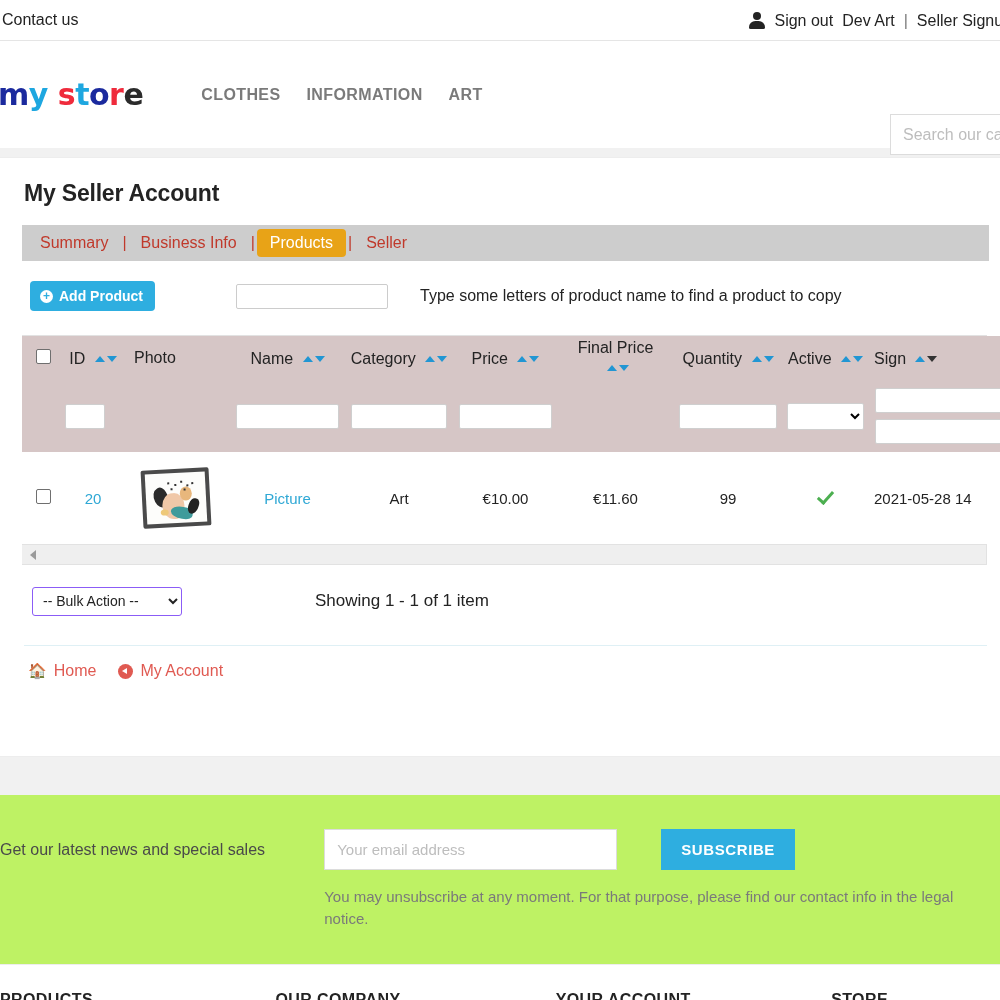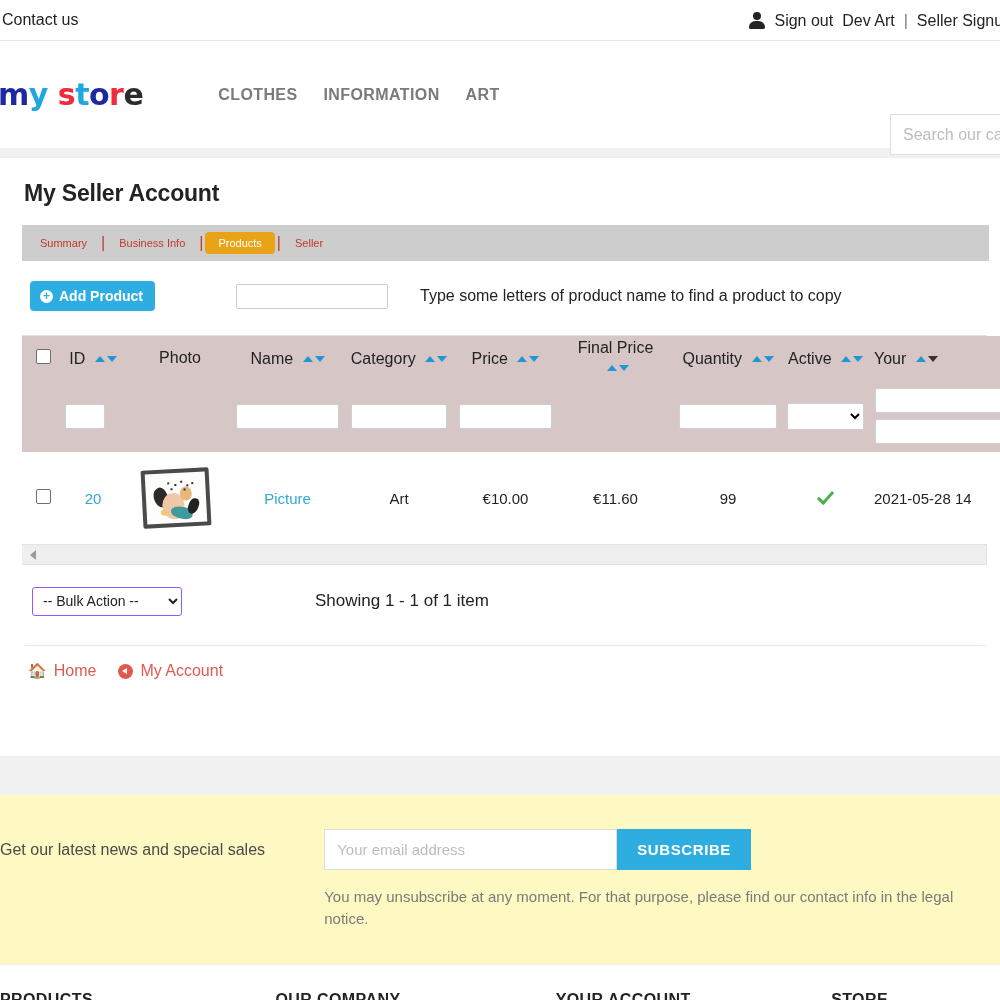--- a/index.html
+++ b/index.html
@@ -49,21 +49,21 @@
   }
   .logo {
     font-size: 30px;
     font-weight: bold;
     letter-spacing: -0.5px;
     margin-left: -2px;
     font-family: "DejaVu Sans", sans-serif;
   }
   .logo span { display: inline-block; }
   .mainnav {
-    display: flex; gap: 26px; margin-left: 75px;
+    display: flex; gap: 26px; margin-left: 58px;
     font-size: 16px; font-weight: bold; letter-spacing: 0.4px;
     color: #7a7a7a;
   }
   .mainnav div { cursor: pointer; }
   .searchbox {
     position: absolute; left: 890px; top: 73px;
     width: 220px; height: 41px;
     border: 1px solid #dcdcdc; background: #fff;
     color: #bdbdbd; font-size: 16px;
     padding: 0 12px;
@@ -90,21 +90,21 @@
   
   .tabs {
     background: #cdcdcd;
     height: 36px;
     display: flex; align-items: center;
     padding: 0 6px;
     margin: 0 -2px 0 -2px;
     gap: 0;
   }
   .tab {
-    font-size: 11px; color: #c0392b;
+    font-size: 16px; color: #c0392b;
     padding: 4px 12px;
     cursor: pointer;
   }
   .tab.active {
     background: #e8a317; color: #fff;
     border-radius: 4px; font-weight: normal;
     padding: 5px 13px;
   }
   .tab-sep { color: #c0392b; font-size: 16px; padding: 0 2px; }
 
@@ -245,26 +245,26 @@
   .back-icon::after {
     content: ""; position: absolute; left: 4px; top: 4px;
     width: 0; height: 0;
     border-top: 3.5px solid transparent; border-bottom: 3.5px solid transparent;
     border-right: 5px solid #fff;
   }
 
   
   .gapstrip { height: 38px; background: #f1f1f1; }
   .newsletter {
-    background: #fef9c3; padding: 34px 0 34px 0;
+    background: #bef264; padding: 34px 0 34px 0;
     display: flex; align-items: flex-start;
     border-bottom: 1px solid #ededed;
   }
   .nl-text { font-size: 16px; color: #4a4a4a; width: 325px; padding-top: 12px; }
-  .nl-form { display: flex; }
+  .nl-form { display: flex; gap: 44px; }
   .nl-input {
     width: 293px; height: 41px;
     border: 1px solid #dcdcdc; background: #fff;
     color: #bdbdbd; font-size: 15px; padding: 0 12px; line-height: 39px;
   }
   .nl-btn {
     background: #2eaee0; color: #fff; border: none;
     padding: 0 20px; height: 41px;
     font-size: 15px; font-weight: bold; letter-spacing: 0.6px;
     cursor: pointer; font-family: "Liberation Sans", sans-serif;
@@ -345,21 +345,21 @@
         </colgroup>
         <thead>
           <tr class="head-row">
             <th>
               <span class="chk"></span>
             </th>
             <th>
               <span>ID</span>
               <span class="sort"><i class="caret-up"></i><i class="caret-down"></i></span>
             </th>
-            <th style="text-align:center;padding-left:12px">
+            <th style="text-align:left;padding-left:12px">
               <span>Photo</span>
             </th>
             <th>
               <span>Name</span>
               <span class="sort"><i class="caret-up"></i><i class="caret-down"></i></span>
             </th>
             <th>
               <span>Category</span>
               <span class="sort"><i class="caret-up"></i><i class="caret-down"></i></span>
             </th>
@@ -373,21 +373,21 @@
             </th>
             <th>
               <span>Quantity</span>
               <span class="sort"><i class="caret-up"></i><i class="caret-down"></i></span>
             </th>
             <th>
               <span>Active</span>
               <span class="sort"><i class="caret-up"></i><i class="caret-down"></i></span>
             </th>
             <th style="text-align:left;padding-left:6px">
-              <span>Your</span>
+              <span>Sign</span>
               <span class="sort"><i class="caret-up"></i><i class="caret-down dark"></i></span>
             </th>
           </tr>
           <tr class="filter-row">
             <td></td>
             <td>
               <input class="fin small" type="text" value="" style="">
             </td>
             <td></td>
             <td style="padding:0 6px">

